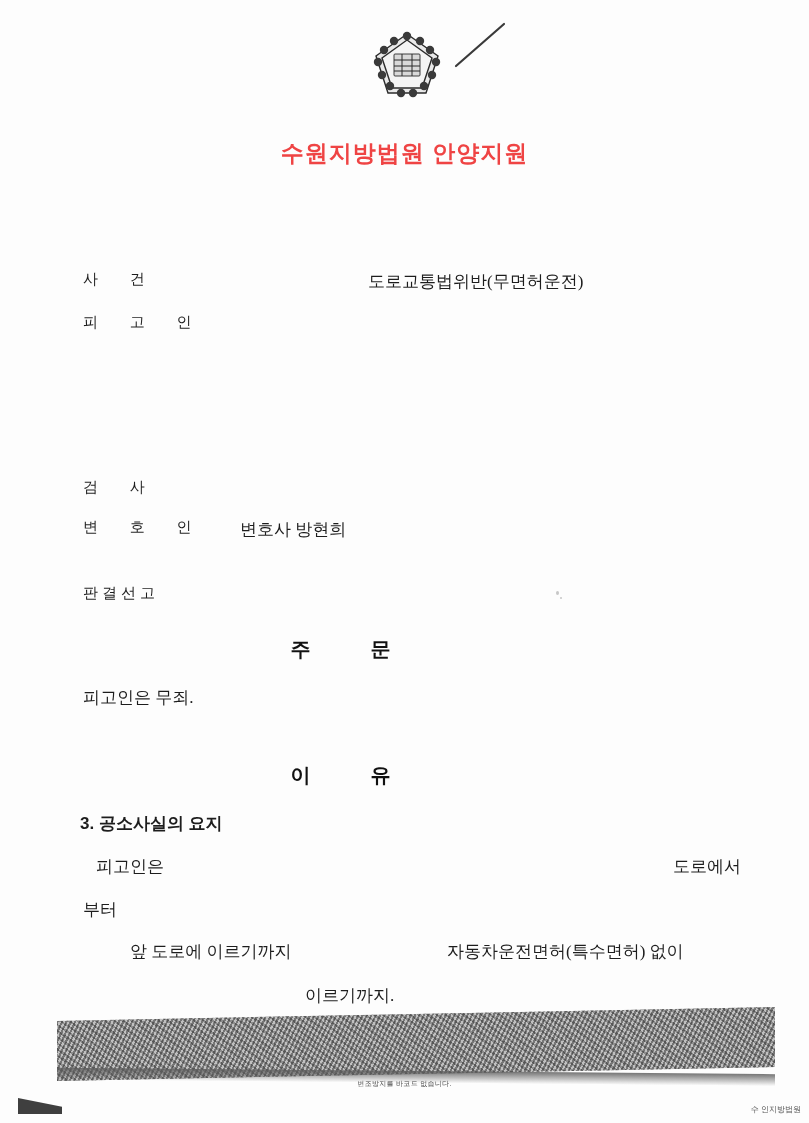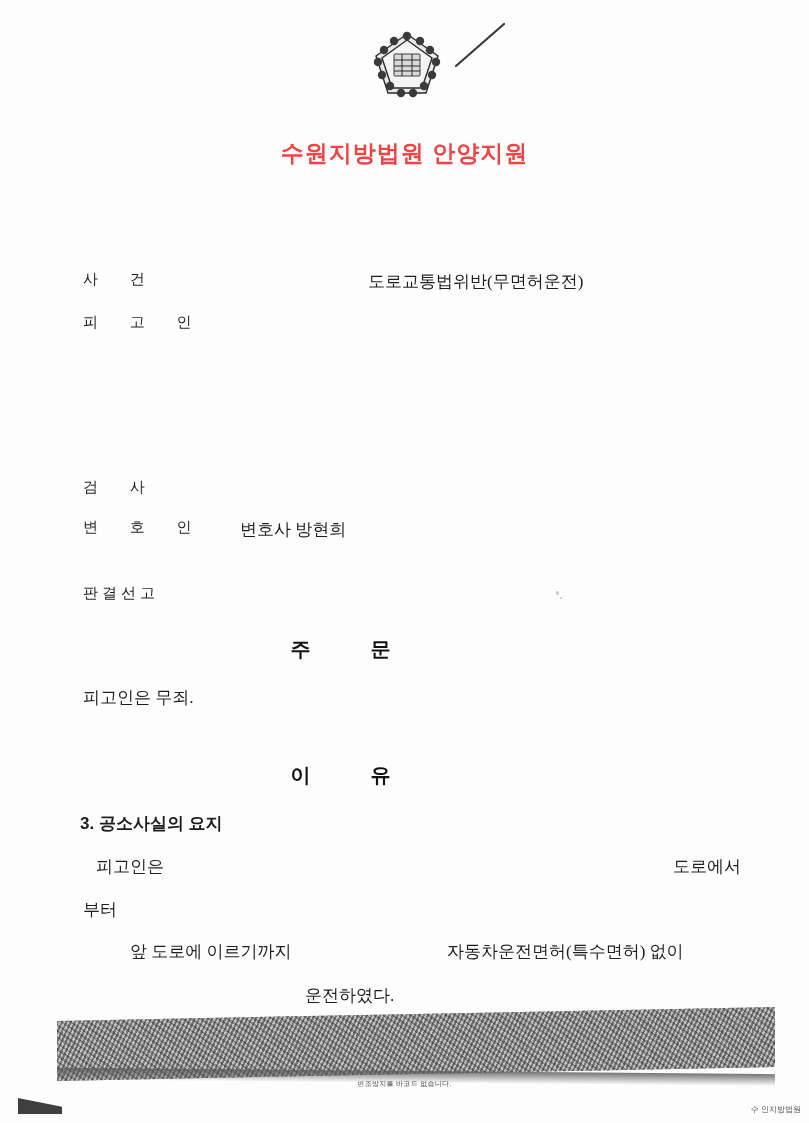--- a/index.html
+++ b/index.html
@@ -268,21 +268,21 @@
     <span>이</span><span class="sp"></span><span>유</span>
   </div>
 
   <div class="body-text" id="charge-title">3. 공소사실의 요지</div>
 
   <div class="body-text" id="fact-l1-a">피고인은</div>
   <div class="body-text" id="fact-l1-b">도로에서</div>
   <div class="body-text" id="fact-l2">부터</div>
   <div class="body-text" id="fact-l3-a">앞 도로에 이르기까지</div>
   <div class="body-text" id="fact-l3-b">자동차운전면허(특수면허) 없이</div>
-  <div class="body-text" id="fact-l4">운전하였다.</div>
+  <div class="body-text" id="fact-l4">이르기까지.</div>
 
   <div class="toner-band"></div>
   <div class="micro-text">변조방지를 바코드 없습니다.</div>
   <div class="corner-mark"></div>
   <div class="edge-note">수 인지방법원</div>
   <div class="speck" id="speck-a"></div>
   <div class="speck" id="speck-b"></div>
 
 </div>
 

